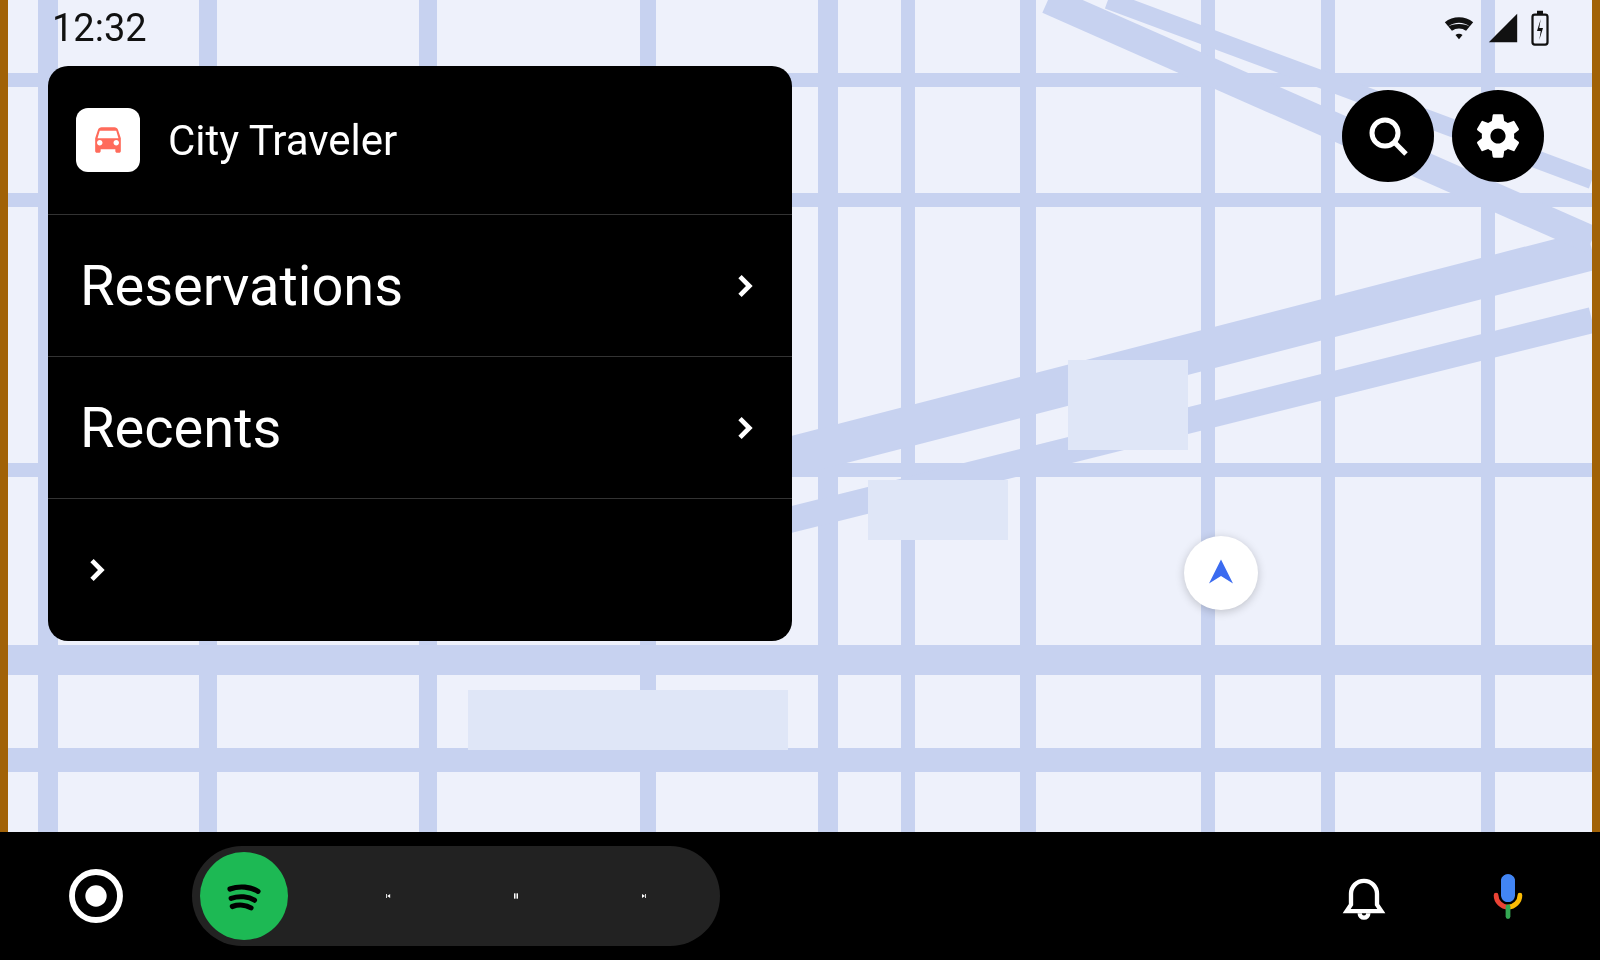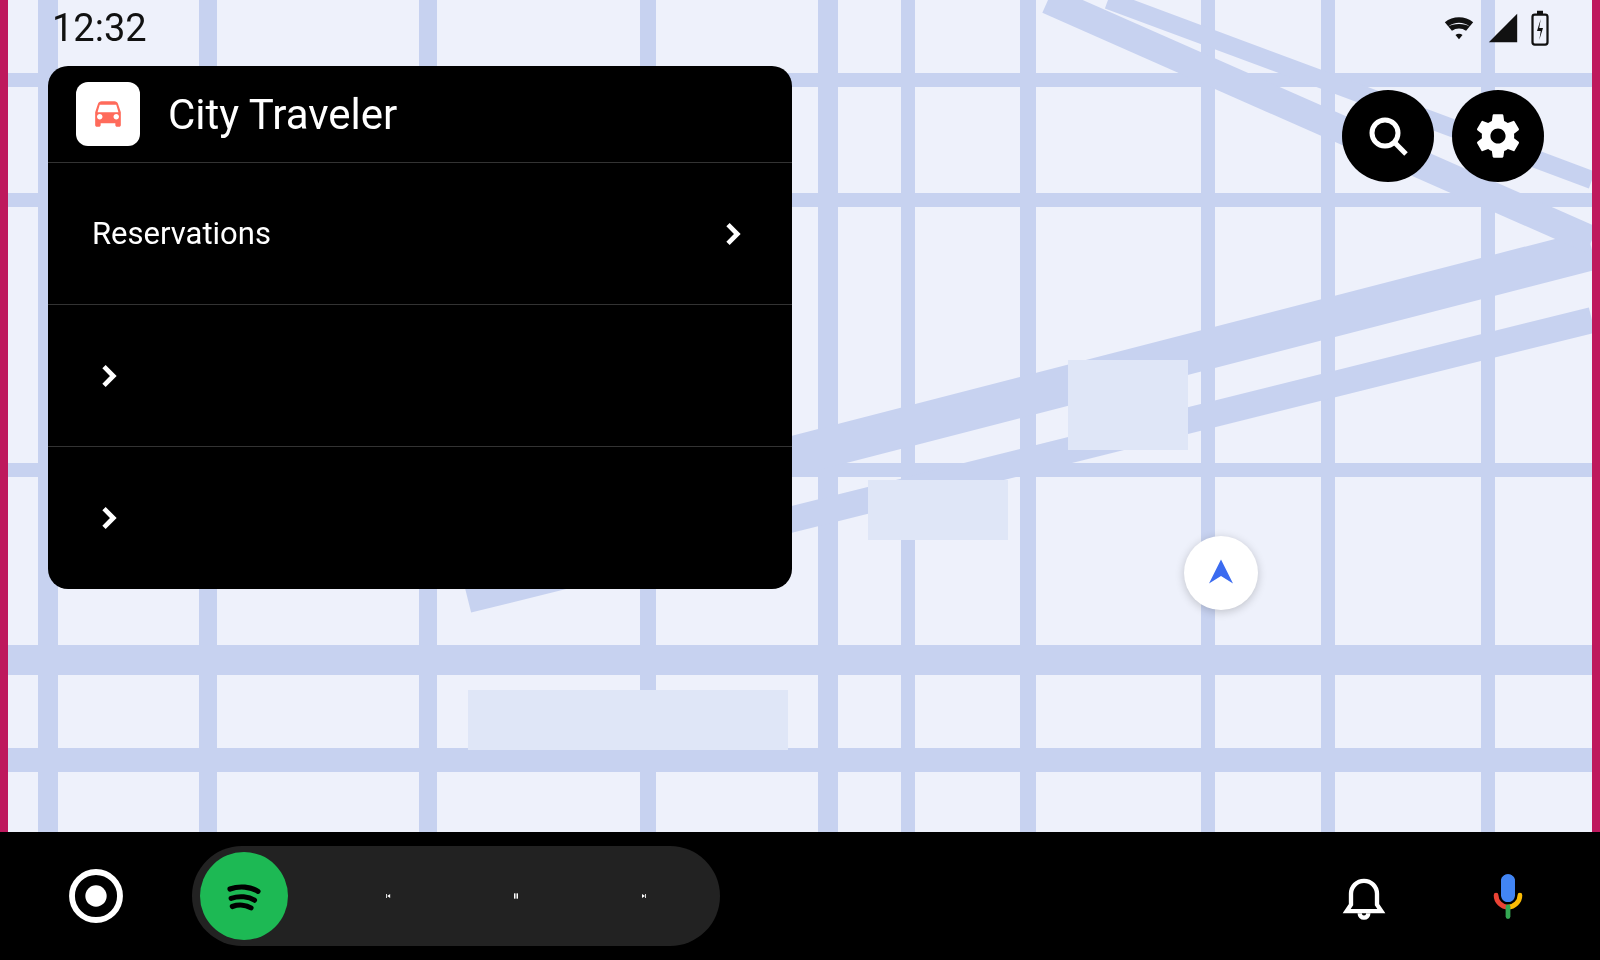--- a/index.html
+++ b/index.html
@@ -2,21 +2,21 @@
 <html><head>
 <meta charset="utf-8">
 <style>
   * { box-sizing: border-box; margin: 0; padding: 0; }
   html, body { width: 1600px; height: 960px; overflow: hidden; font-family: -apple-system, BlinkMacSystemFont, "Segoe UI", Roboto, sans-serif; }
   
   .screen {
     position: relative;
     width: 1600px;
     height: 960px;
-    background: #be185d;
+    background: #a16207;
   }
   
   .map-area {
     position: absolute;
     left: 8px;
     top: 0;
     right: 8px;
     bottom: 128px;
     background: #e8ecf8;
     overflow: hidden;
@@ -48,39 +48,39 @@
     width: 744px;
     background: #000;
     border-radius: 20px;
     color: #fff;
     overflow: hidden;
   }
   .panel-header {
     display: flex;
     align-items: center;
     gap: 28px;
-    padding: 16px 28px;
+    padding: 42px 28px;
     border-bottom: 1px solid #333;
   }
   .app-icon {
     width: 64px; height: 64px;
     background: #fff;
     border-radius: 12px;
     display:flex; align-items:center; justify-content:center;
   }
   .panel-title { font-size: 42px; font-weight: 400; }
   
   .menu-item {
     display:flex;
     align-items:center;
     justify-content: space-between;
-    padding: 0 44px;
+    padding: 0 32px;
     height: 142px;
     border-bottom: 1px solid #333;
-    font-size: 31px;
+    font-size: 56px;
     cursor: pointer;
   }
   .menu-item:last-child { border-bottom: none; }
   .chevron { width: 32px; height: 32px; }
   
   .round-btn {
     position: absolute;
     width: 92px; height: 92px;
     border-radius: 50%;
     background: #000;
@@ -211,20 +211,21 @@
         <div class="panel-title">City Traveler</div>
       </div>
 
       <div class="menu-item">
         <span>Reservations</span>
         <svg class="chevron" viewBox="0 0 24 24" fill="none" stroke="#fff" stroke-width="3.5">
             <polyline points="9 5 16 12 9 19"></polyline>
           </svg>
       </div>
       <div class="menu-item">
+        <span>Recents</span>
         <svg class="chevron" viewBox="0 0 24 24" fill="none" stroke="#fff" stroke-width="3.5">
             <polyline points="9 5 16 12 9 19"></polyline>
           </svg>
       </div>
       <div class="menu-item">
         <svg class="chevron" viewBox="0 0 24 24" fill="none" stroke="#fff" stroke-width="3.5">
             <polyline points="9 5 16 12 9 19"></polyline>
           </svg>
       </div>
     </div>

